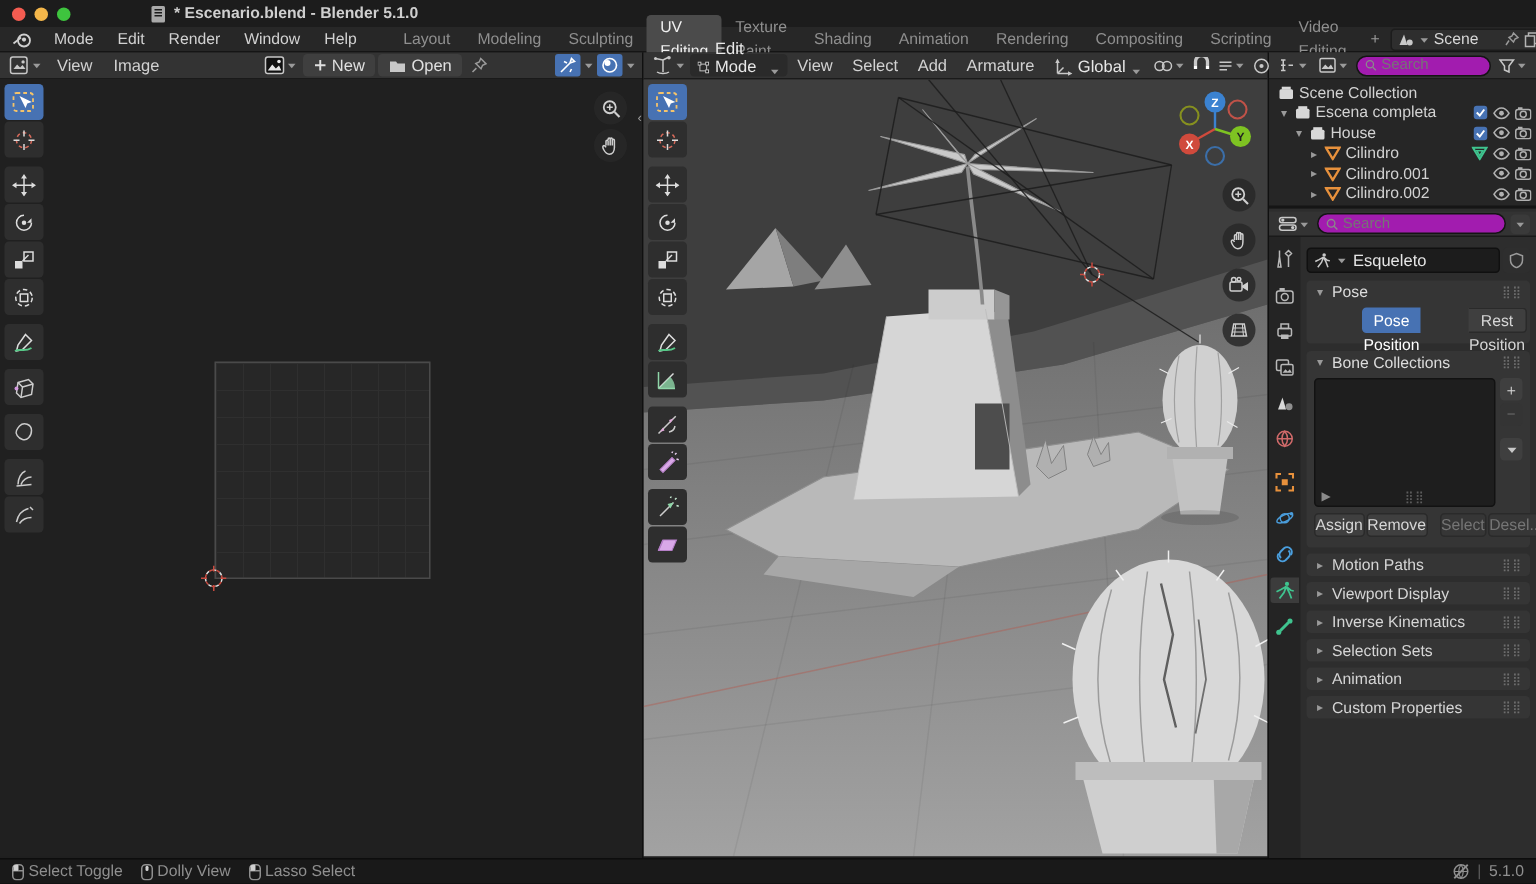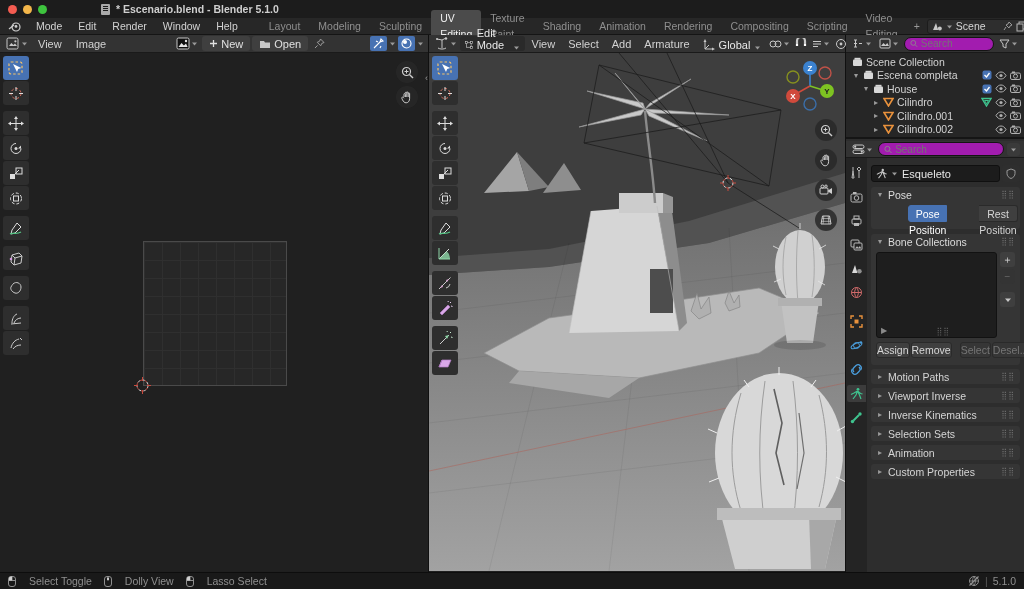--- a/index.html
+++ b/index.html
@@ -132,21 +132,21 @@
   .pbtn.dis{ color:#757575; background:#363636;}
   .btnrow .gapper{ width:6px; flex:0 0 auto;}
   .cpanel{ background:#353535; border-radius:3px; margin-top:4px; height:15px;
     display:flex; align-items:center; gap:4px; padding:0 5px; color:#d5d5d5; font-size:10.5px;}
   .cpanel .grip{ margin-left:auto; color:#6d6d6d; font-size:8px; letter-spacing:1px;}
 
   
   .statusbar { position:absolute; top:572px; left:0; width:1024px; height:17px; background:#191919;
     display:flex; align-items:center; padding:0 8px; gap:12px; color:#8f8f8f; font-size:10.5px;
     border-top:1px solid #0d0d0d;}
-  .hint{ display:flex; align-items:center; gap:13px; }
+  .hint{ display:flex; align-items:center; gap:3px; }
   .statusbar .right{ margin-left:auto; display:flex; align-items:center; gap:5px;}
   svg{ display:block; }
 </style>
 </head>
 <body>
 
 <div class="app">
 
   <div class="titlebar">
     <div class="tl r"></div>
@@ -1023,21 +1023,21 @@
               </div>
             </div>
 
             <div class="cpanel">
               <span class="tree-chev">▸</span>
                 <span>Motion Paths</span>
                 <span class="grip">⣿⣿</span>
             </div>
             <div class="cpanel">
               <span class="tree-chev">▸</span>
-                <span>Viewport Inverse</span>
+                <span>Viewport Display</span>
                 <span class="grip">⣿⣿</span>
             </div>
             <div class="cpanel">
               <span class="tree-chev">▸</span>
                 <span>Inverse Kinematics</span>
                 <span class="grip">⣿⣿</span>
             </div>
             <div class="cpanel">
               <span class="tree-chev">▸</span>
                 <span>Selection Sets</span>

